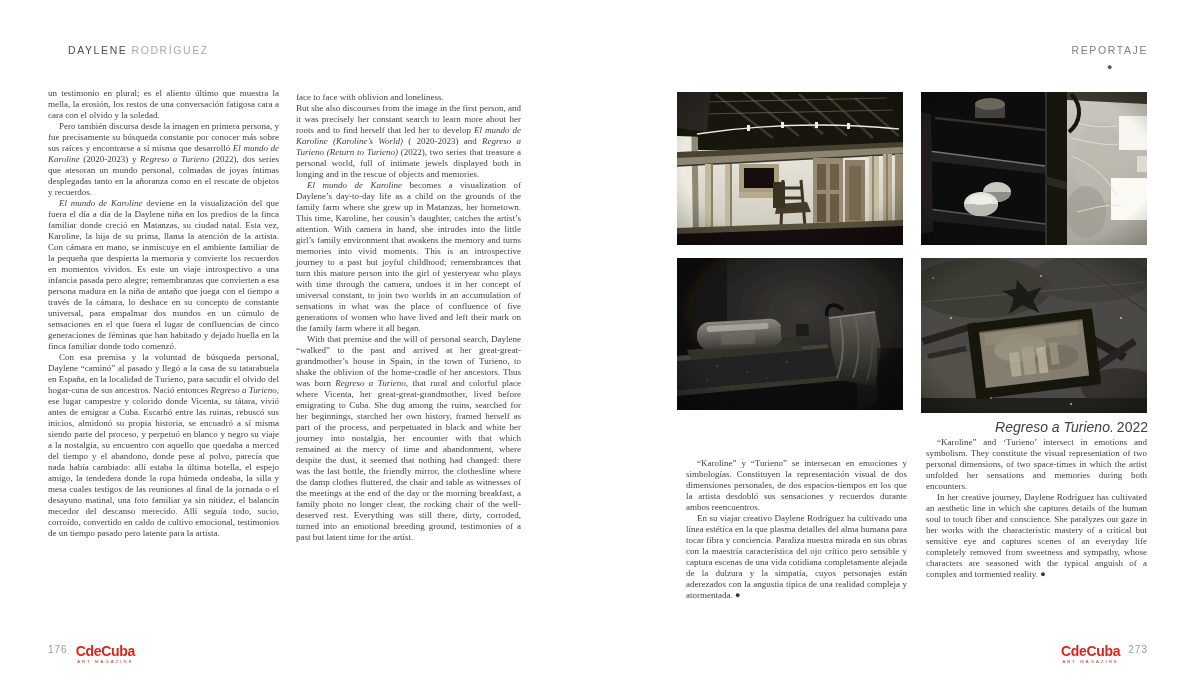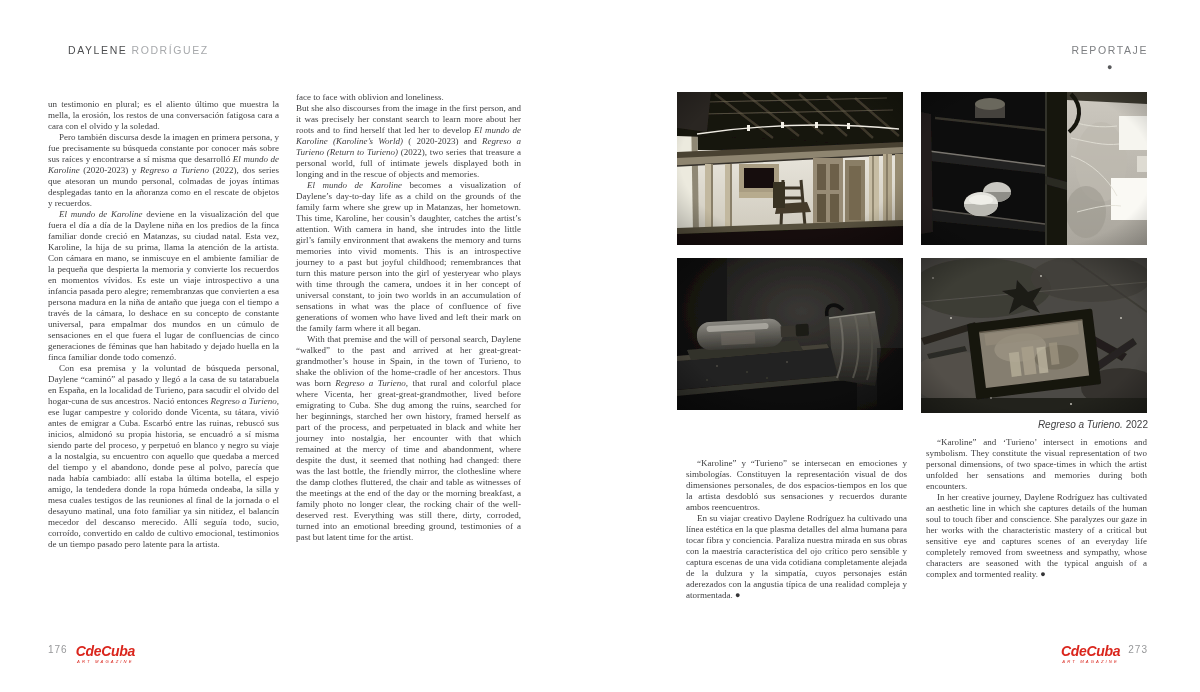--- a/index.html
+++ b/index.html
@@ -13,42 +13,42 @@
   .hdr-left{left:48px;color:#4d4e50;padding-left:20px;}
   .hn-last{color:#a7a9ac;margin-left:4px;}
   .hdr-right{right:52px;color:#7d7f82;display:flex;align-items:center;gap:6px;flex-direction:column;}
   .hdr-dot{color:#58595b;font-size:9px;letter-spacing:0;}
   
   .col{position:absolute;color:#3e3e40;font-size:9px;line-height:11px;}
   .col p{margin:0;text-align:justify;}
   .col p.ind{text-indent:11px;}
   .col i{font-style:italic;}
   .endmark{font-size:9px;color:#353537;letter-spacing:0;}
-  .col-es1{left:48px;top:88px;width:231px;margin-top:11px;}
+  .col-es1{left:48px;top:88px;width:231px;}
   .col-en1{left:296px;top:92px;width:225px;}
   .col-es2{left:686px;top:458px;width:221px;}
   .col-en2{left:926px;top:437px;width:221px;}
   
   .photo{position:absolute;margin:0;padding:0;}
   .photo svg{display:block;width:100%;height:100%;}
   .photo1{left:677px;top:92px;width:226px;height:153px;}
   .photo2{left:921px;top:92px;width:226px;height:153px;}
   .photo3{left:677px;top:258px;width:226px;height:152px;}
   .photo4{left:921px;top:258px;width:226px;height:155px;}
   .caption{position:absolute;top:419px;right:52px;width:300px;text-align:right;
-           font-family:"Liberation Sans","DejaVu Sans",sans-serif;font-size:10px;color:#414143;}
+           font-family:"Liberation Sans","DejaVu Sans",sans-serif;font-size:14px;color:#414143;}
   .cap-title{font-style:italic;}
   .cap-year{margin-left:3px;}
   
   .folio{position:absolute;top:644px;display:flex;align-items:flex-start;gap:8px;
          font-family:"Liberation Sans","DejaVu Sans",sans-serif;}
   .folio-left{left:48px;}
   .folio-right{right:52px;}
   .pagenum{color:#97989a;font-size:10px;letter-spacing:1px;margin-top:0;}
-  .logo{display:inline-flex;flex-direction:column;align-items:center;line-height:1;font-style:italic;}
+  .logo{display:inline-flex;flex-direction:column;align-items:center;line-height:1;}
   .logo-main{color:#da251c;font-weight:bold;font-size:14px;letter-spacing:-0.3px;}
   .logo-sub{color:#da251c;font-size:4.2px;letter-spacing:2.1px;margin-top:1.5px;}
 </style>
 </head>
 <body>
 
 <div class="spread">
 
   <div class="hdr hdr-left">
     <span class="hn-first">DAYLENE</span><span class="hn-last">RODRÍGUEZ</span>

